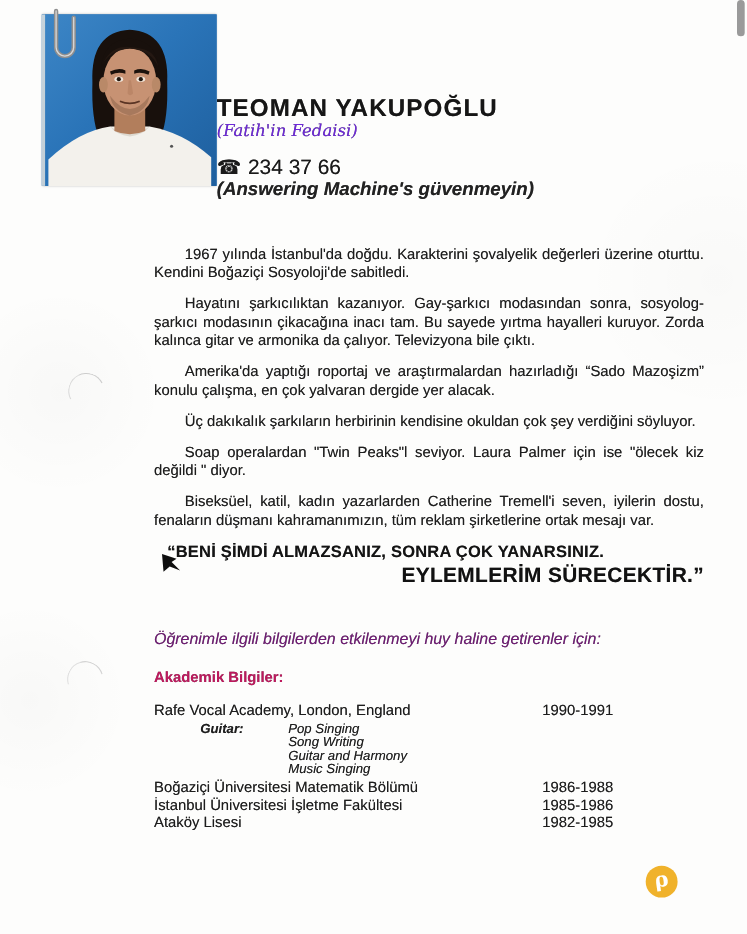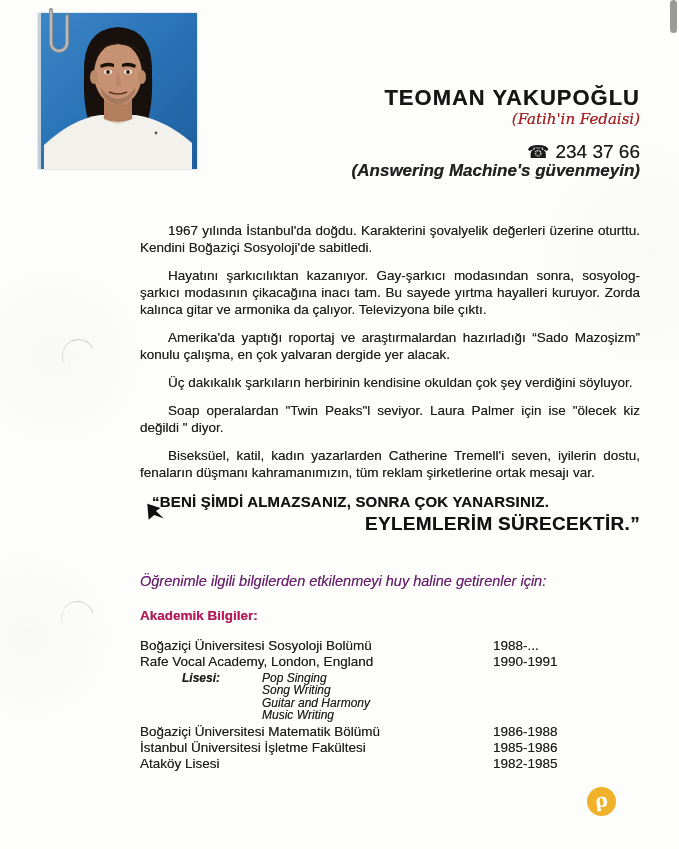--- a/index.html
+++ b/index.html
@@ -23,24 +23,24 @@
     position:absolute; left:38px; top:13px; width:159px; height:156px;
     box-shadow:0 0 2px rgba(0,0,0,0.25);
     background:#2a74b8;
   }
   .photo svg{display:block;}
 
   
   .paperclip{position:absolute; left:45px; top:7px; width:26px; height:54px; z-index:3;}
 
   
-  .header{position:absolute; left:197px; top:86px; width:443px; text-align:right;
+  .header{position:absolute; left:197px; top:86px; width:443px; text-align:left;
           text-shadow:0 0 0.6px rgba(25,25,25,0.65);}
   .person-name{font-size:22px; font-weight:bold; letter-spacing:1px; line-height:24px; color:#161616;}
-  .person-alias{font-family:"DejaVu Serif", serif; font-style:italic; font-size:15px; line-height:19px; color:#b91c1c;}
+  .person-alias{font-family:"DejaVu Serif", serif; font-style:italic; font-size:15px; line-height:19px; color:#6d28d9;}
   .phone-row{margin-top:12px; font-size:19px; line-height:22px; color:#1a1a1a;}
   .phone-row .tel-glyph{font-size:18px; margin-right:6px;}
   .phone-note{font-style:italic; font-size:17px; line-height:16px; color:#222;font-weight:bold;}
 
   
   .body{position:absolute; left:140px; top:222px; width:500px;
         font-size:13.5px; line-height:17px; color:#1d1d1d;
         text-shadow:0 0 0.55px rgba(25,25,25,0.6);}
   .body p{margin:0 0 11px 0; text-align:justify; text-indent:28px;}
 
@@ -152,35 +152,31 @@
         <path d="M3,1 L15,8 L10,10 L16,19 L7.5,13.5 L1,17 Z" fill="#0e0e0e" transform="rotate(-12 10 10)"></path>
       </svg>
       <div class="quote-l2">EYLEMLERİM SÜRECEKTİR.”</div>
     </div>
 
     <div class="edu-intro">Öğrenimle ilgili bilgilerden etkilenmeyi huy haline getirenler için:</div>
     <div class="academic-heading">Akademik Bilgiler:</div>
 
     <div class="edu-table">
       <div class="edu-row">
-        <span>Boğaziçi Üniversitesi Sosyoloji Bolümü</span>
-        <span class="years">1988-...</span>
-      </div>
-      <div class="edu-row">
         <span>Rafe Vocal Academy, London, England</span>
         <span class="years">1990-1991</span>
       </div>
 
       <div class="courses">
-        <span class="courses-label">Lisesi:</span>
+        <span class="courses-label">Guitar:</span>
         <div class="course-list">
           <div>Pop Singing</div>
           <div>Song Writing</div>
           <div>Guitar and Harmony</div>
-          <div>Music Writing</div>
+          <div>Music Singing</div>
         </div>
       </div>
 
       <div class="edu-row">
         <span>Boğaziçi Üniversitesi Matematik Bölümü</span>
         <span class="years">1986-1988</span>
       </div>
       <div class="edu-row">
         <span>İstanbul Üniversitesi İşletme Fakültesi</span>
         <span class="years">1985-1986</span>

